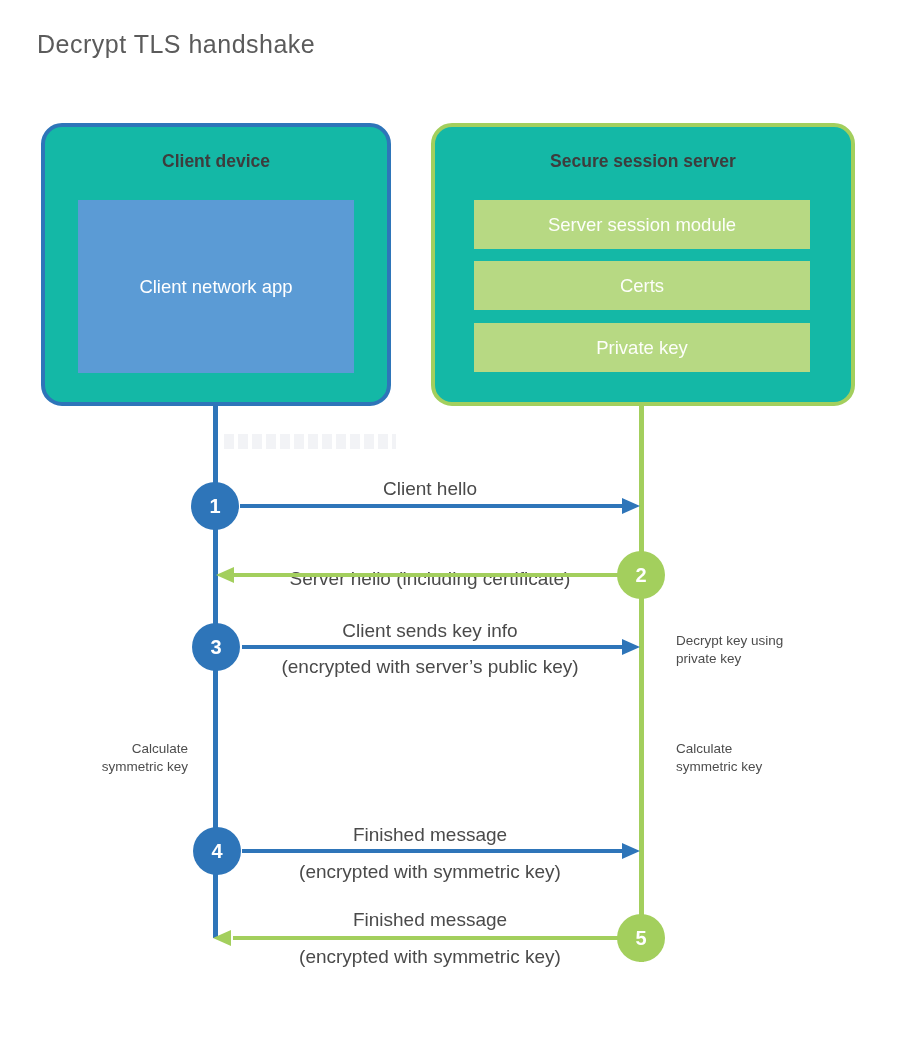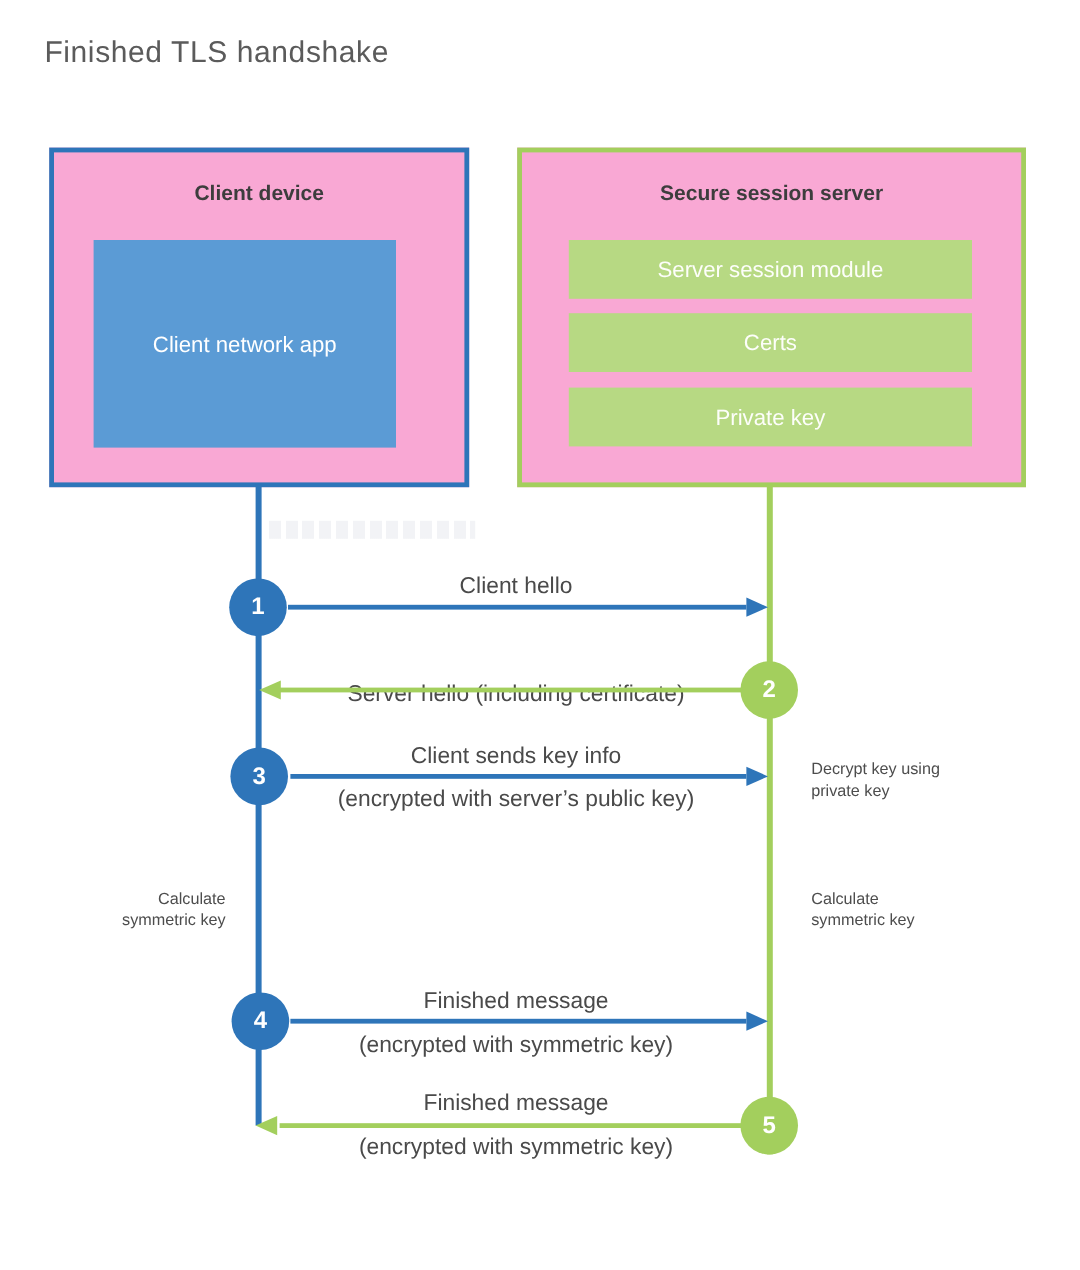--- a/index.html
+++ b/index.html
@@ -13,29 +13,29 @@
   }
   html,body{margin:0;padding:0;background:#fff;}
   .canvas{
     position:relative;width:900px;height:1058px;background:#ffffff;
     font-family:"Liberation Sans", sans-serif;overflow:hidden;
   }
   .title{
     position:absolute;left:37px;top:30px;margin:0;
     font-size:25px;font-weight:300;color:var(--ink-title);letter-spacing:.5px;
   }
-  .box{position:absolute;top:123px;width:350px;height:283px;box-sizing:border-box;background:#f9a8d4;}
+  .box{position:absolute;top:123px;width:350px;height:283px;box-sizing:border-box;background:#14b8a6;border-radius:21px;}
   .client-box{left:41px;border:4px solid var(--blue);}
   .server-box{left:431px;width:424px;border:4px solid var(--green);}
   .box-title{
     padding-top:24px;text-align:center;
     font-size:17.5px;font-weight:bold;color:var(--ink-dark);
   }
   .client-app{
-    position:absolute;left:33px;top:73px;width:252px;height:173px;
+    position:absolute;left:33px;top:73px;width:276px;height:173px;
     background:var(--blue-fill);display:flex;align-items:center;justify-content:center;
   }
   .client-app span{
     display:inline-block;width:160px;text-align:center;
     color:#fff;font-size:18.5px;line-height:1.5;
   }
   .server-bar{
     position:absolute;left:39px;width:336px;height:49px;
     background:var(--green-fill);display:flex;align-items:center;justify-content:center;
     color:#fdfefa;font-size:18.5px;
@@ -67,21 +67,21 @@
     color:#fff;font-weight:bold;font-size:20px;z-index:5;
   }
   .step.blue{background:var(--blue);}
   .step.green{background:var(--green);}
 </style>
 </head>
 <body>
 
 <div class="canvas">
 
-  <h1 class="title">Finished TLS handshake</h1>
+  <h1 class="title">Decrypt TLS handshake</h1>
 
   <div class="box client-box">
     <div class="box-title">Client device</div>
     <div class="client-app">
       <span>Client network app</span>
     </div>
   </div>
 
   <div class="box server-box">
     <div class="box-title">Secure session server</div>

